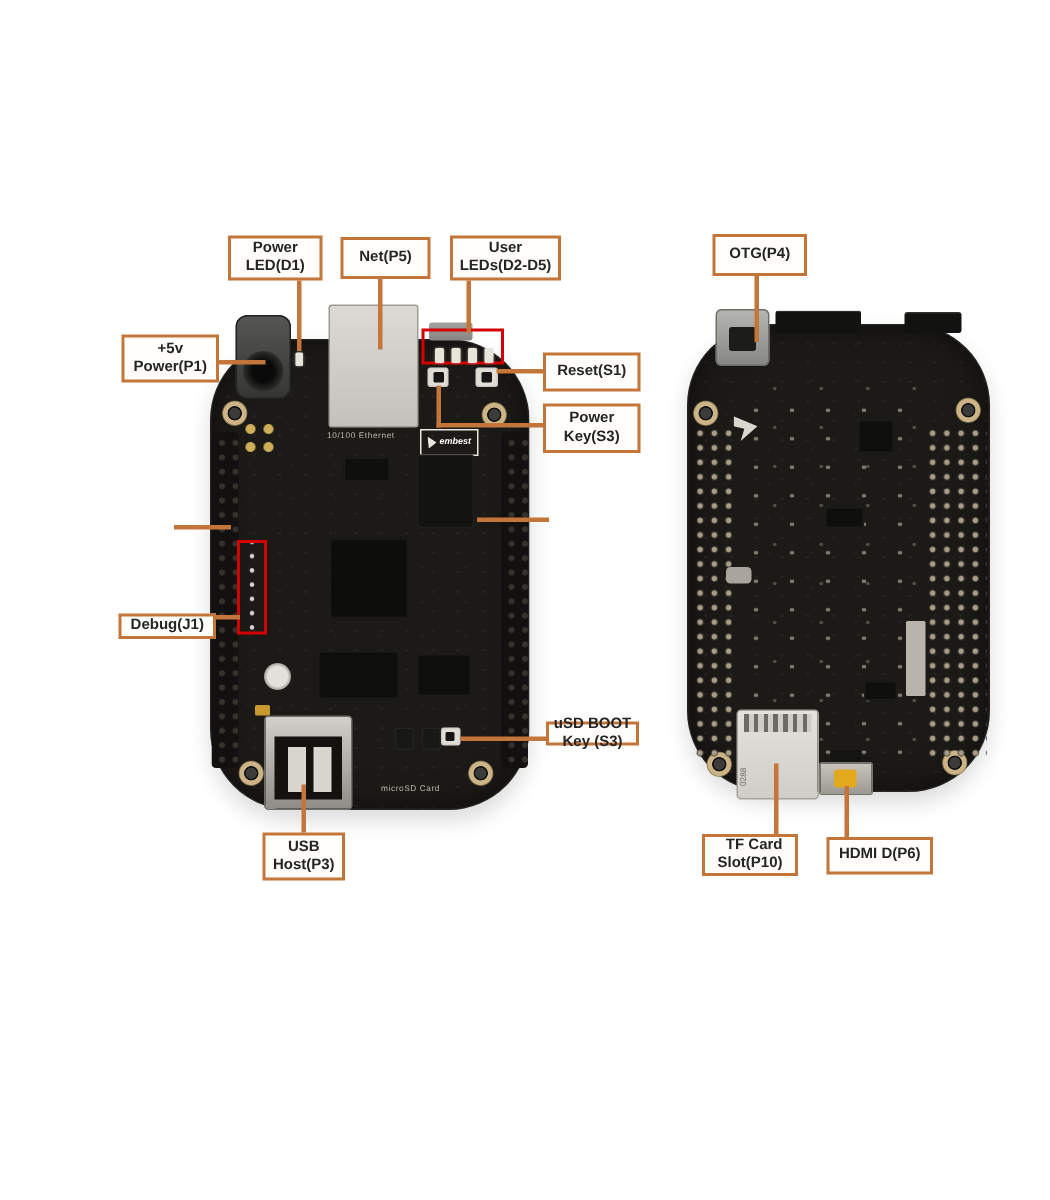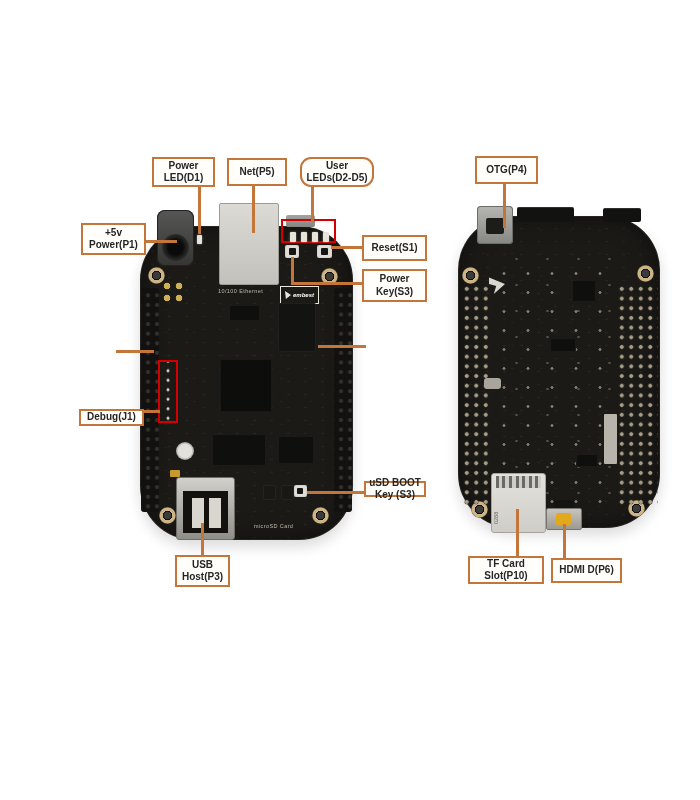--- a/index.html
+++ b/index.html
@@ -184,30 +184,30 @@
   <div class="line" style="left:291px;top:282px;width:72px;height:3px;"></div>
   <div class="line" style="left:318px;top:345px;width:48px;height:3px;"></div>
   <div class="line" style="left:307px;top:491px;width:58px;height:3px;"></div>
   <div class="line" style="left:201px;top:523px;width:3px;height:33px;"></div>
   <div class="line" style="left:516px;top:509px;width:3px;height:48px;"></div>
   <div class="line" style="left:563px;top:524px;width:3px;height:35px;"></div>
 
   <div class="callout" style="left:152px;top:157px;width:63px;height:30px;">Power
 LED(D1)</div>
   <div class="callout" style="left:227px;top:158px;width:60px;height:28px;">Net(P5)</div>
-  <div class="callout" style="left:300px;top:157px;width:74px;height:30px;border-radius:11px;">User
+  <div class="callout" style="left:300px;top:157px;width:74px;height:30px;">User
 LEDs(D2-D5)</div>
   <div class="callout" style="left:475px;top:156px;width:63px;height:28px;">OTG(P4)</div>
   <div class="callout" style="left:53px;top:223px;width:65px;height:32px;margin-left:28px;">+5v
 Power(P1)</div>
   <div class="callout" style="left:53px;top:409px;width:65px;height:17px;margin-left:26px;">Debug(J1)</div>
   <div class="callout" style="left:362px;top:235px;width:65px;height:26px;">Reset(S1)</div>
   <div class="callout" style="left:362px;top:269px;width:65px;height:33px;">Power
 Key(S3)</div>
   <div class="callout" style="left:364px;top:481px;width:62px;height:16px;">uSD BOOT
 Key (S3)</div>
   <div class="callout" style="left:175px;top:555px;width:55px;height:32px;">USB
 Host(P3)</div>
-  <div class="callout" style="left:468px;top:556px;width:76px;height:28px;">TF Card
+  <div class="callout" style="left:468px;top:556px;width:64px;height:28px;text-align:right;">TF Card
 Slot(P10)</div>
   <div class="callout" style="left:551px;top:558px;width:71px;height:25px;">HDMI D(P6)</div>
 
 </div>
 
 </body></html>

